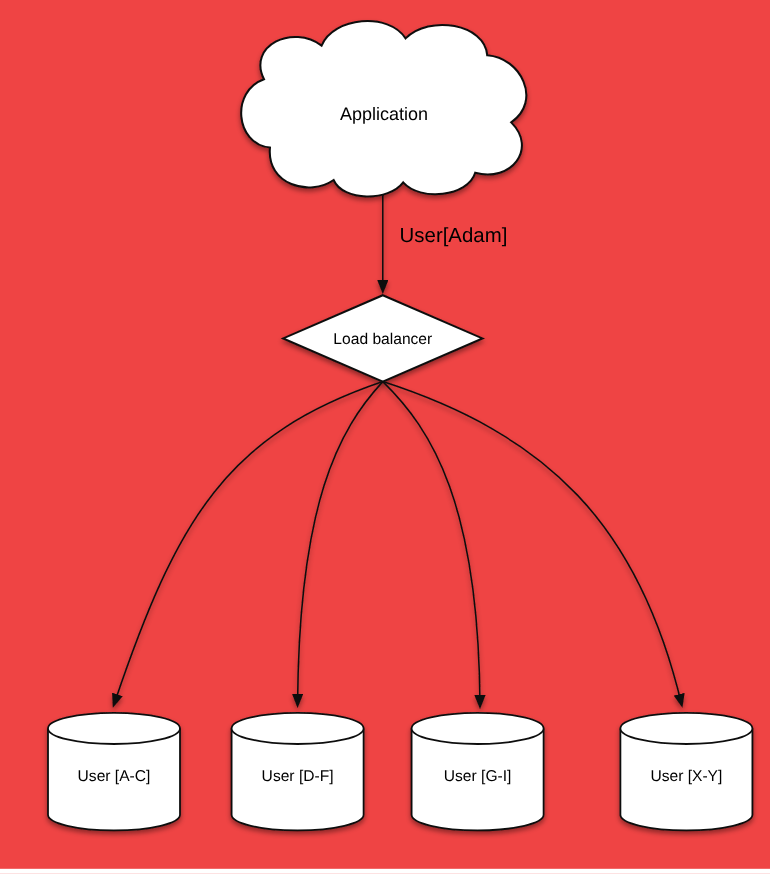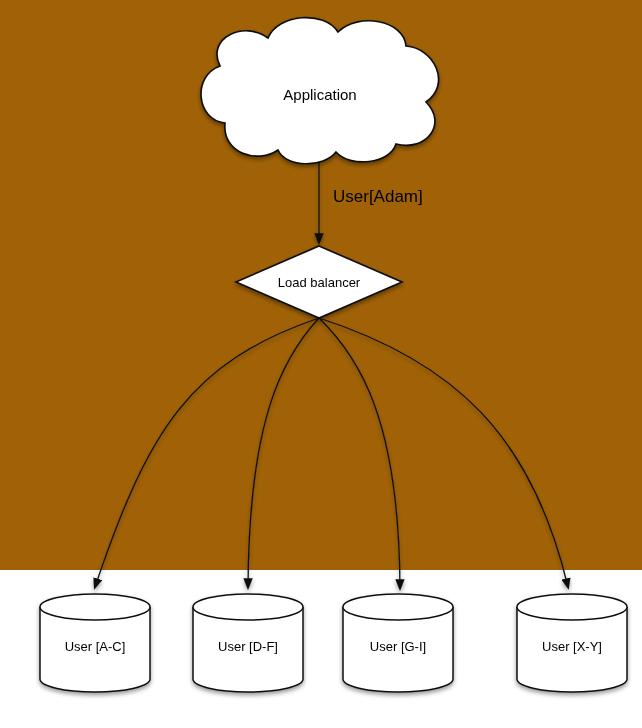--- a/index.html
+++ b/index.html
@@ -7,22 +7,22 @@
     padding: 0;
     background: #ffffff;
     width: 642px;
     height: 728px;
     overflow: hidden;
     font-family: "Liberation Sans", sans-serif;
   }
   .canvas-wrap {
     position: relative;
     width: 642px;
-    height: 570px;
-    background: #a16207;
+    height: 724px;
+    background: #ef4444;
   }
   svg { display: block; }
   .shape {
     fill: #ffffff;
     stroke: #111111;
   }
   .shape-heavy { stroke-width: 1.7px; }
   .shape-light { stroke-width: 1.5px; }
   .edge {
     fill: none;

